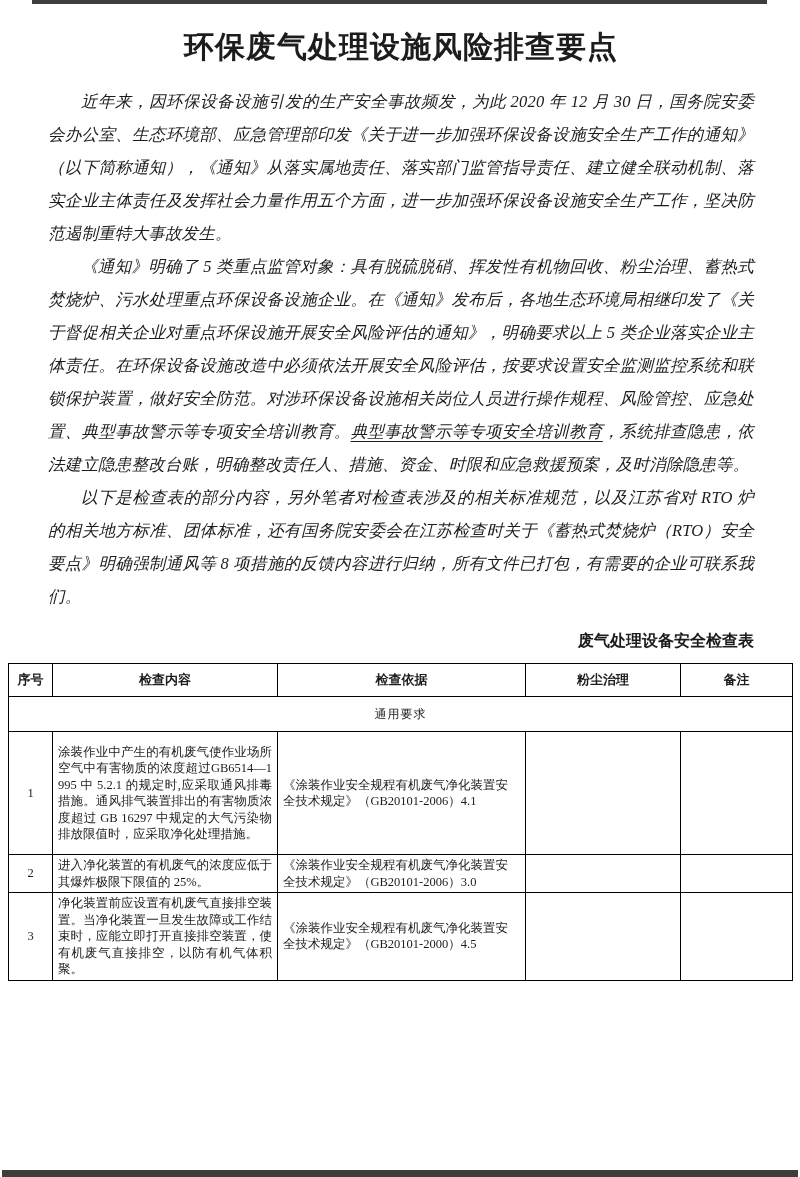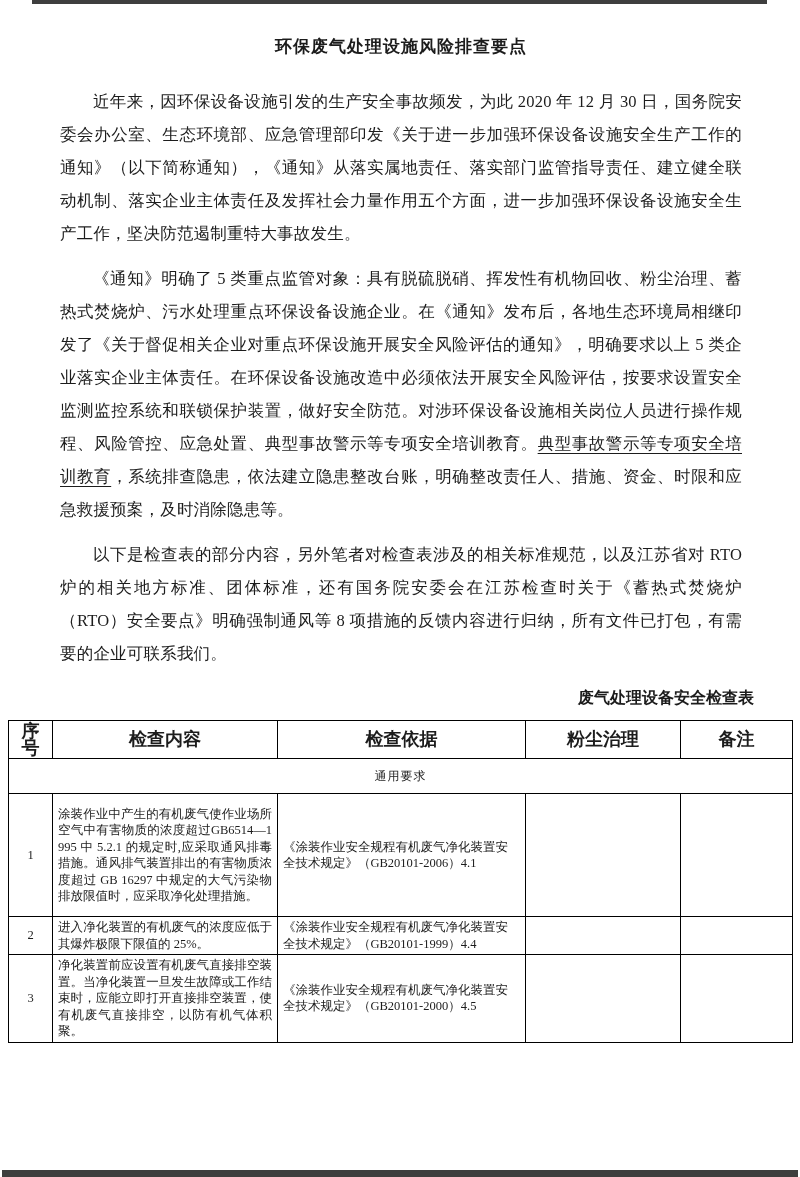--- a/index.html
+++ b/index.html
@@ -13,33 +13,34 @@
   }
   .edge-bar{position:absolute;background:#3e3e3e;}
   .edge-bar.top{left:32px;top:0;width:735px;height:4px;}
   .edge-bar.bottom{left:2px;top:1170px;width:796px;height:7px;}
 
   .content{padding:31px 46px 0 48px;}
 
   .doc-title{
     margin:0 0 22px 0;
     text-align:center;
-    font-size:17px;
+    font-size:30px;
     font-weight:bold;
     line-height:32px;
     letter-spacing:1px;
   }
 
   p.body-para{
-    margin:12px;
+    margin:0;
     font-size:16.5px;
     line-height:33px;
     text-align:justify;
     text-indent:2em;
     letter-spacing:0.2px;
+    font-style:italic;
   }
   .u-seg{
     text-decoration:underline;
     text-underline-offset:4px;
   }
 
   .table-title{
     margin:16px 0 10px 0;
     text-align:right;
     font-size:16px;
@@ -60,21 +61,21 @@
     border:1px solid #000;
     padding:2px 5px;
     vertical-align:middle;
     word-break:break-all;
   }
   table.check-table{border:1.5px solid #000;}
   th.col-head{
     font-weight:bold;
     text-align:center;
     height:28px;
-    font-size:18px;
+    font-size:13px;
   }
   td.section-cell{
     text-align:center;
     font-size:12px;
     height:30px;
     letter-spacing:1px;
   }
   td.no-cell{text-align:center;}
   td.content-cell{text-align:justify;}
   td.basis-cell{text-align:left;padding:2px 8px;}
@@ -125,21 +126,21 @@
     <tr class="item-row-1">
       <td class="no-cell">1</td>
       <td class="content-cell">涂装作业中产生的有机废气使作业场所空气中有害物质的浓度超过GB6514—1995 中 5.2.1 的规定时,应采取通风排毒措施。通风排气装置排出的有害物质浓度超过 GB 16297 中规定的大气污染物排放限值时，应采取净化处理措施。</td>
       <td class="basis-cell">《涂装作业安全规程有机废气净化装置安全技术规定》（GB20101-2006）4.1</td>
       <td></td>
       <td></td>
     </tr>
     <tr class="item-row-2">
       <td class="no-cell">2</td>
       <td class="content-cell">进入净化装置的有机废气的浓度应低于其爆炸极限下限值的 25%。</td>
-      <td class="basis-cell">《涂装作业安全规程有机废气净化装置安全技术规定》（GB20101-1999）4.4</td>
+      <td class="basis-cell">《涂装作业安全规程有机废气净化装置安全技术规定》（GB20101-2006）3.0</td>
       <td></td>
       <td></td>
     </tr>
     <tr class="item-row-3">
       <td class="no-cell">3</td>
       <td class="content-cell">净化装置前应设置有机废气直接排空装置。当净化装置一旦发生故障或工作结束时，应能立即打开直接排空装置，使有机废气直接排空，以防有机气体积聚。</td>
       <td class="basis-cell">《涂装作业安全规程有机废气净化装置安全技术规定》（GB20101-2000）4.5</td>
       <td></td>
       <td></td>
     </tr>

